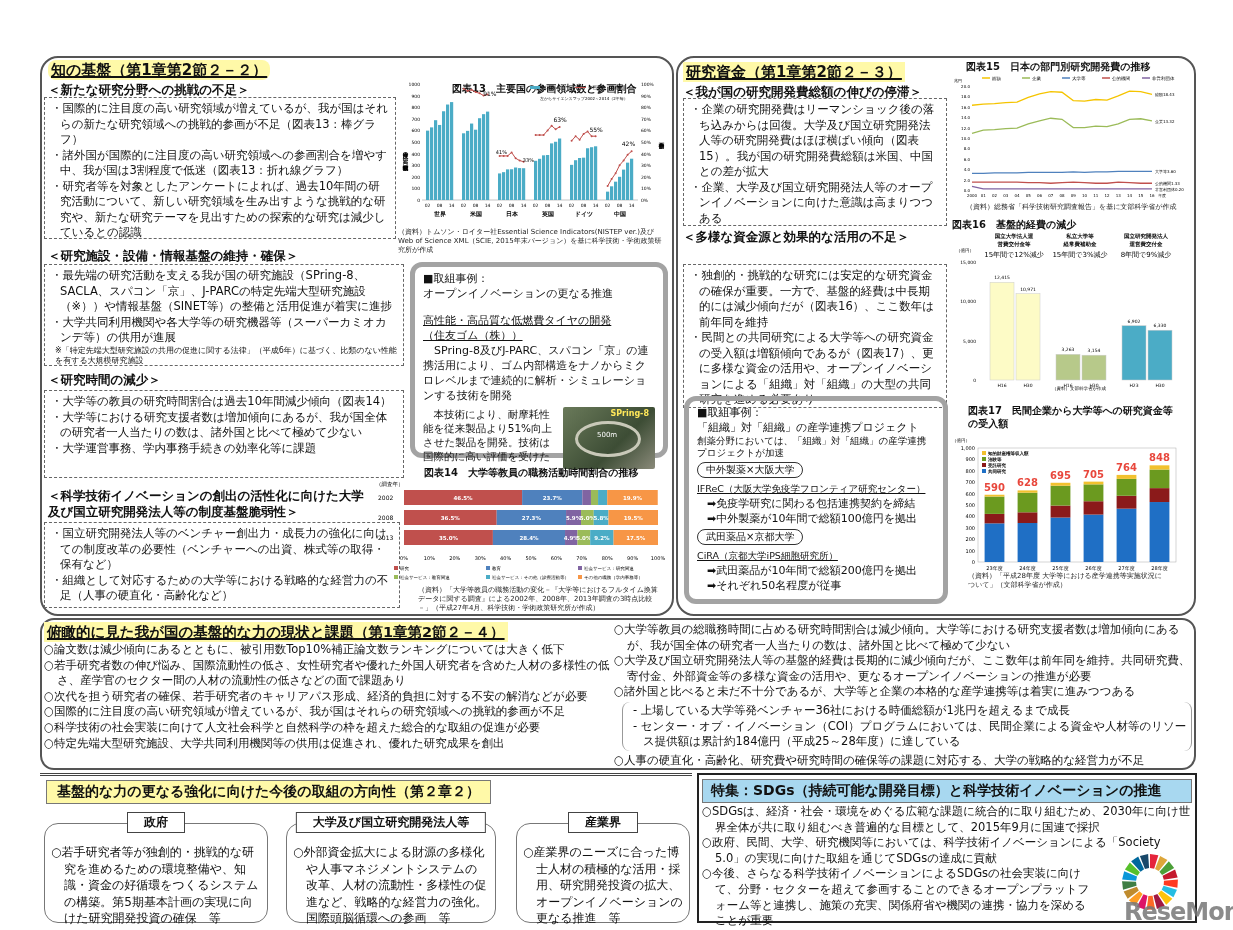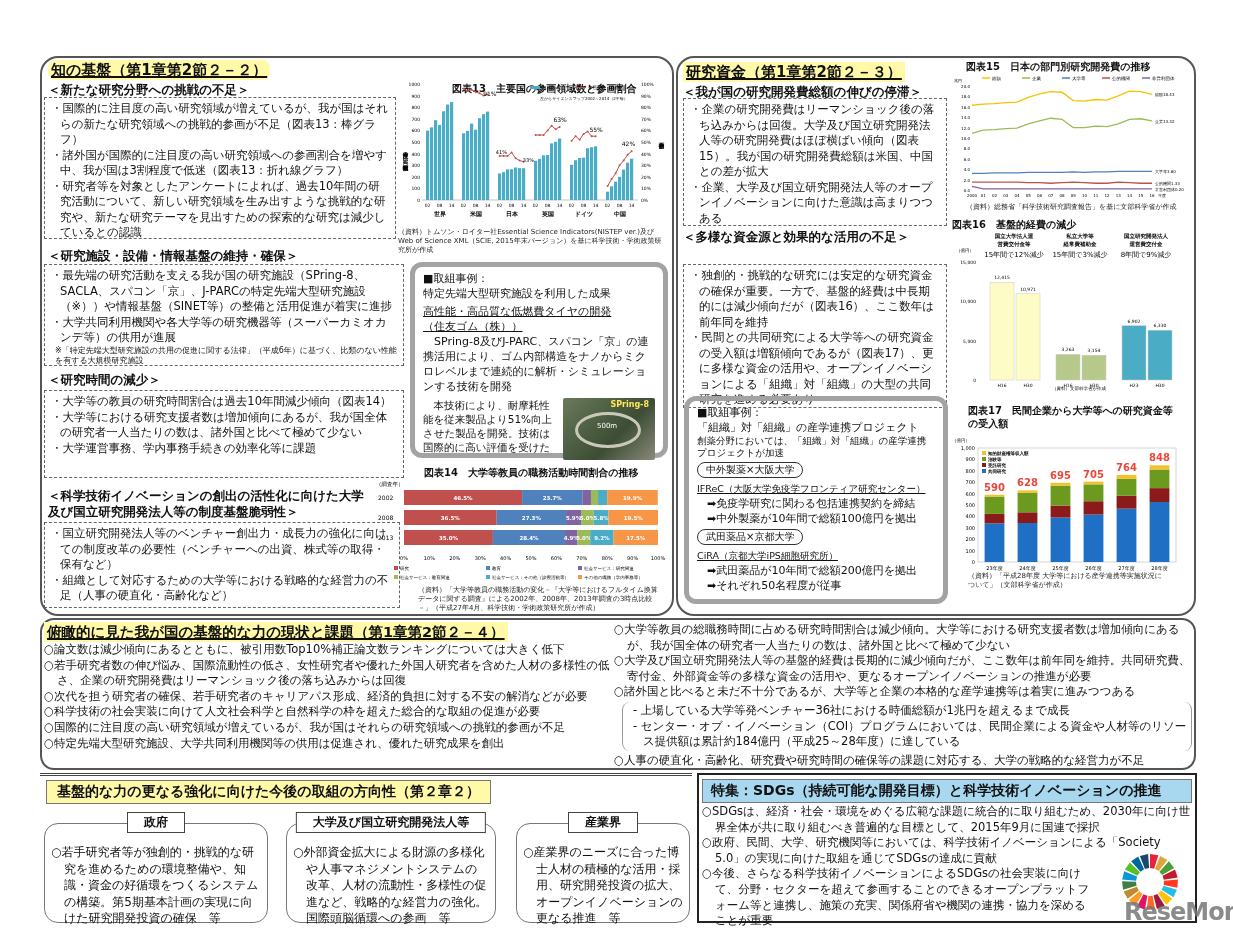--- a/index.html
+++ b/index.html
@@ -202,22 +202,22 @@
     <line x1="175" y1="9.5" x2="186" y2="9.5" stroke="#c0504d"></line>
     <text x="188" y="11" font-size="4.5">参画割合（右軸）</text>
     <text x="140" y="22" font-size="4">左からサイエンスマップ2002～2014（2年毎）</text>
     <text x="6" y="70" font-size="5.5" writing-mode="tb" font-weight="bold">注目度の高い研究領域数</text>
     <text x="262" y="60" font-size="5.5" writing-mode="tb" font-weight="bold">参画割合</text>
   </svg>
 <div class="src" style="left:398px;top:228px;width:270px;">（資料）トムソン・ロイター社Essential Science Indicators(NISTEP ver.)及びWeb of Science XML（SCIE, 2015年末バージョン）を基に科学技術・学術政策研究所が作成</div>
 
 <div class="case" style="left:410px;top:262px;width:258px;height:196px;">
   <p>■取組事例：</p>
-  <p>特定先端大型研究施設を利用した成果</p>
-  <p class="ul" style="margin-top:3px">高性能・高品質な低燃費タイヤの開発</p>
+  <p>オープンイノベーションの更なる推進</p>
+  <p class="ul" style="margin-top:12px">高性能・高品質な低燃費タイヤの開発</p>
   <p class="ul">（住友ゴム（株））</p>
   <p style="text-indent:1em">SPring-8及びJ-PARC、スパコン「京」の連携活用により、ゴム内部構造をナノからミクロレベルまで連続的に解析・シミュレーションする技術を開発</p>
   <div style="display:flex;gap:4px;margin-top:4px">
     <p style="text-indent:1em;width:136px;font-size:10.5px;line-height:14px">本技術により、耐摩耗性能を従来製品より51%向上させた製品を開発。技術は国際的に高い評価を受けた</p>
     <div style="width:92px;height:62px;background:linear-gradient(135deg,#6a7a5a,#3d4d35 60%,#8a8a7a);position:relative;border-radius:2px">
       <div style="position:absolute;left:12px;top:14px;width:66px;height:36px;border:3px solid #c9c9b9;border-radius:50%"></div>
       <span style="position:absolute;right:6px;top:2px;color:#ffe85a;font-size:8px;font-weight:bold">SPring-8</span>
       <span style="position:absolute;left:34px;top:24px;color:#fff;font-size:7px">500m</span>
     </div>
   </div>
@@ -466,24 +466,24 @@
     <text x="38" y="35" font-size="4.5" font-weight="bold">受託研究</text>
     <rect x="32" y="37" width="4" height="4" fill="#1f6fc5"></rect>
     <text x="38" y="41" font-size="4.5" font-weight="bold">共同研究</text>
   </svg>
 <div class="src" style="left:968px;top:572px;width:200px;">（資料）「平成28年度 大学等における産学連携等実施状況について」（文部科学省が作成）</div>
 
 <div class="panel" style="left:40px;top:618px;width:1156px;height:152px;border-radius:14px"></div>
 <div class="sec-title" style="left:44px;top:622px;font-size:14.5px">俯瞰的に見た我が国の基盤的な力の現状と課題（第1章第2節２－４）</div>
 <div class="abs" style="left:44px;top:642px;width:568px;">
   <div class="ci">論文数は減少傾向にあるとともに、被引用数Top10%補正論文数ランキングについては大きく低下</div>
-  <div class="ci">若手研究者数の伸び悩み、国際流動性の低さ、女性研究者や優れた外国人研究者を含めた人材の多様性の低さ、企業の研究開発費はリーマンショック後の落ち込みからは回復</div>
+  <div class="ci">若手研究者数の伸び悩み、国際流動性の低さ、女性研究者や優れた外国人研究者を含めた人材の多様性の低さ、産学官のセクター間の人材の流動性の低さなどの面で課題あり</div>
   <div class="ci">次代を担う研究者の確保、若手研究者のキャリアパス形成、経済的負担に対する不安の解消などが必要</div>
+  <div class="ci">国際的に注目度の高い研究領域が増えているが、我が国はそれらの研究領域への挑戦的参画が不足</div>
   <div class="ci">科学技術の社会実装に向けて人文社会科学と自然科学の枠を超えた総合的な取組の促進が必要</div>
-  <div class="ci">国際的に注目度の高い研究領域が増えているが、我が国はそれらの研究領域への挑戦的参画が不足</div>
   <div class="ci">特定先端大型研究施設、大学共同利用機関等の供用は促進され、優れた研究成果を創出</div>
 </div>
 <div class="abs" style="left:614px;top:622px;width:578px;">
   <div class="ci">大学等教員の総職務時間に占める研究時間割合は減少傾向。大学等における研究支援者数は増加傾向にあるが、我が国全体の研究者一人当たりの数は、諸外国と比べて極めて少ない</div>
   <div class="ci">大学及び国立研究開発法人等の基盤的経費は長期的に減少傾向だが、ここ数年は前年同を維持。共同研究費、寄付金、外部資金等の多様な資金の活用や、更なるオープンイノベーションの推進が必要</div>
   <div class="ci">諸外国と比べると未だ不十分であるが、大学等と企業の本格的な産学連携等は着実に進みつつある</div>
   <div style="border-left:1px solid #999;border-right:1px solid #999;border-radius:8px;margin:2px 0 2px 8px;padding:1px 0">
     <div class="dashi">- 上場している大学等発ベンチャー36社における時価総額が1兆円を超えるまで成長</div>
     <div class="dashi">- センター・オブ・イノベーション（COI）プログラムにおいては、民間企業による資金や人材等のリソース提供額は累計約184億円（平成25～28年度）に達している</div>
   </div>

